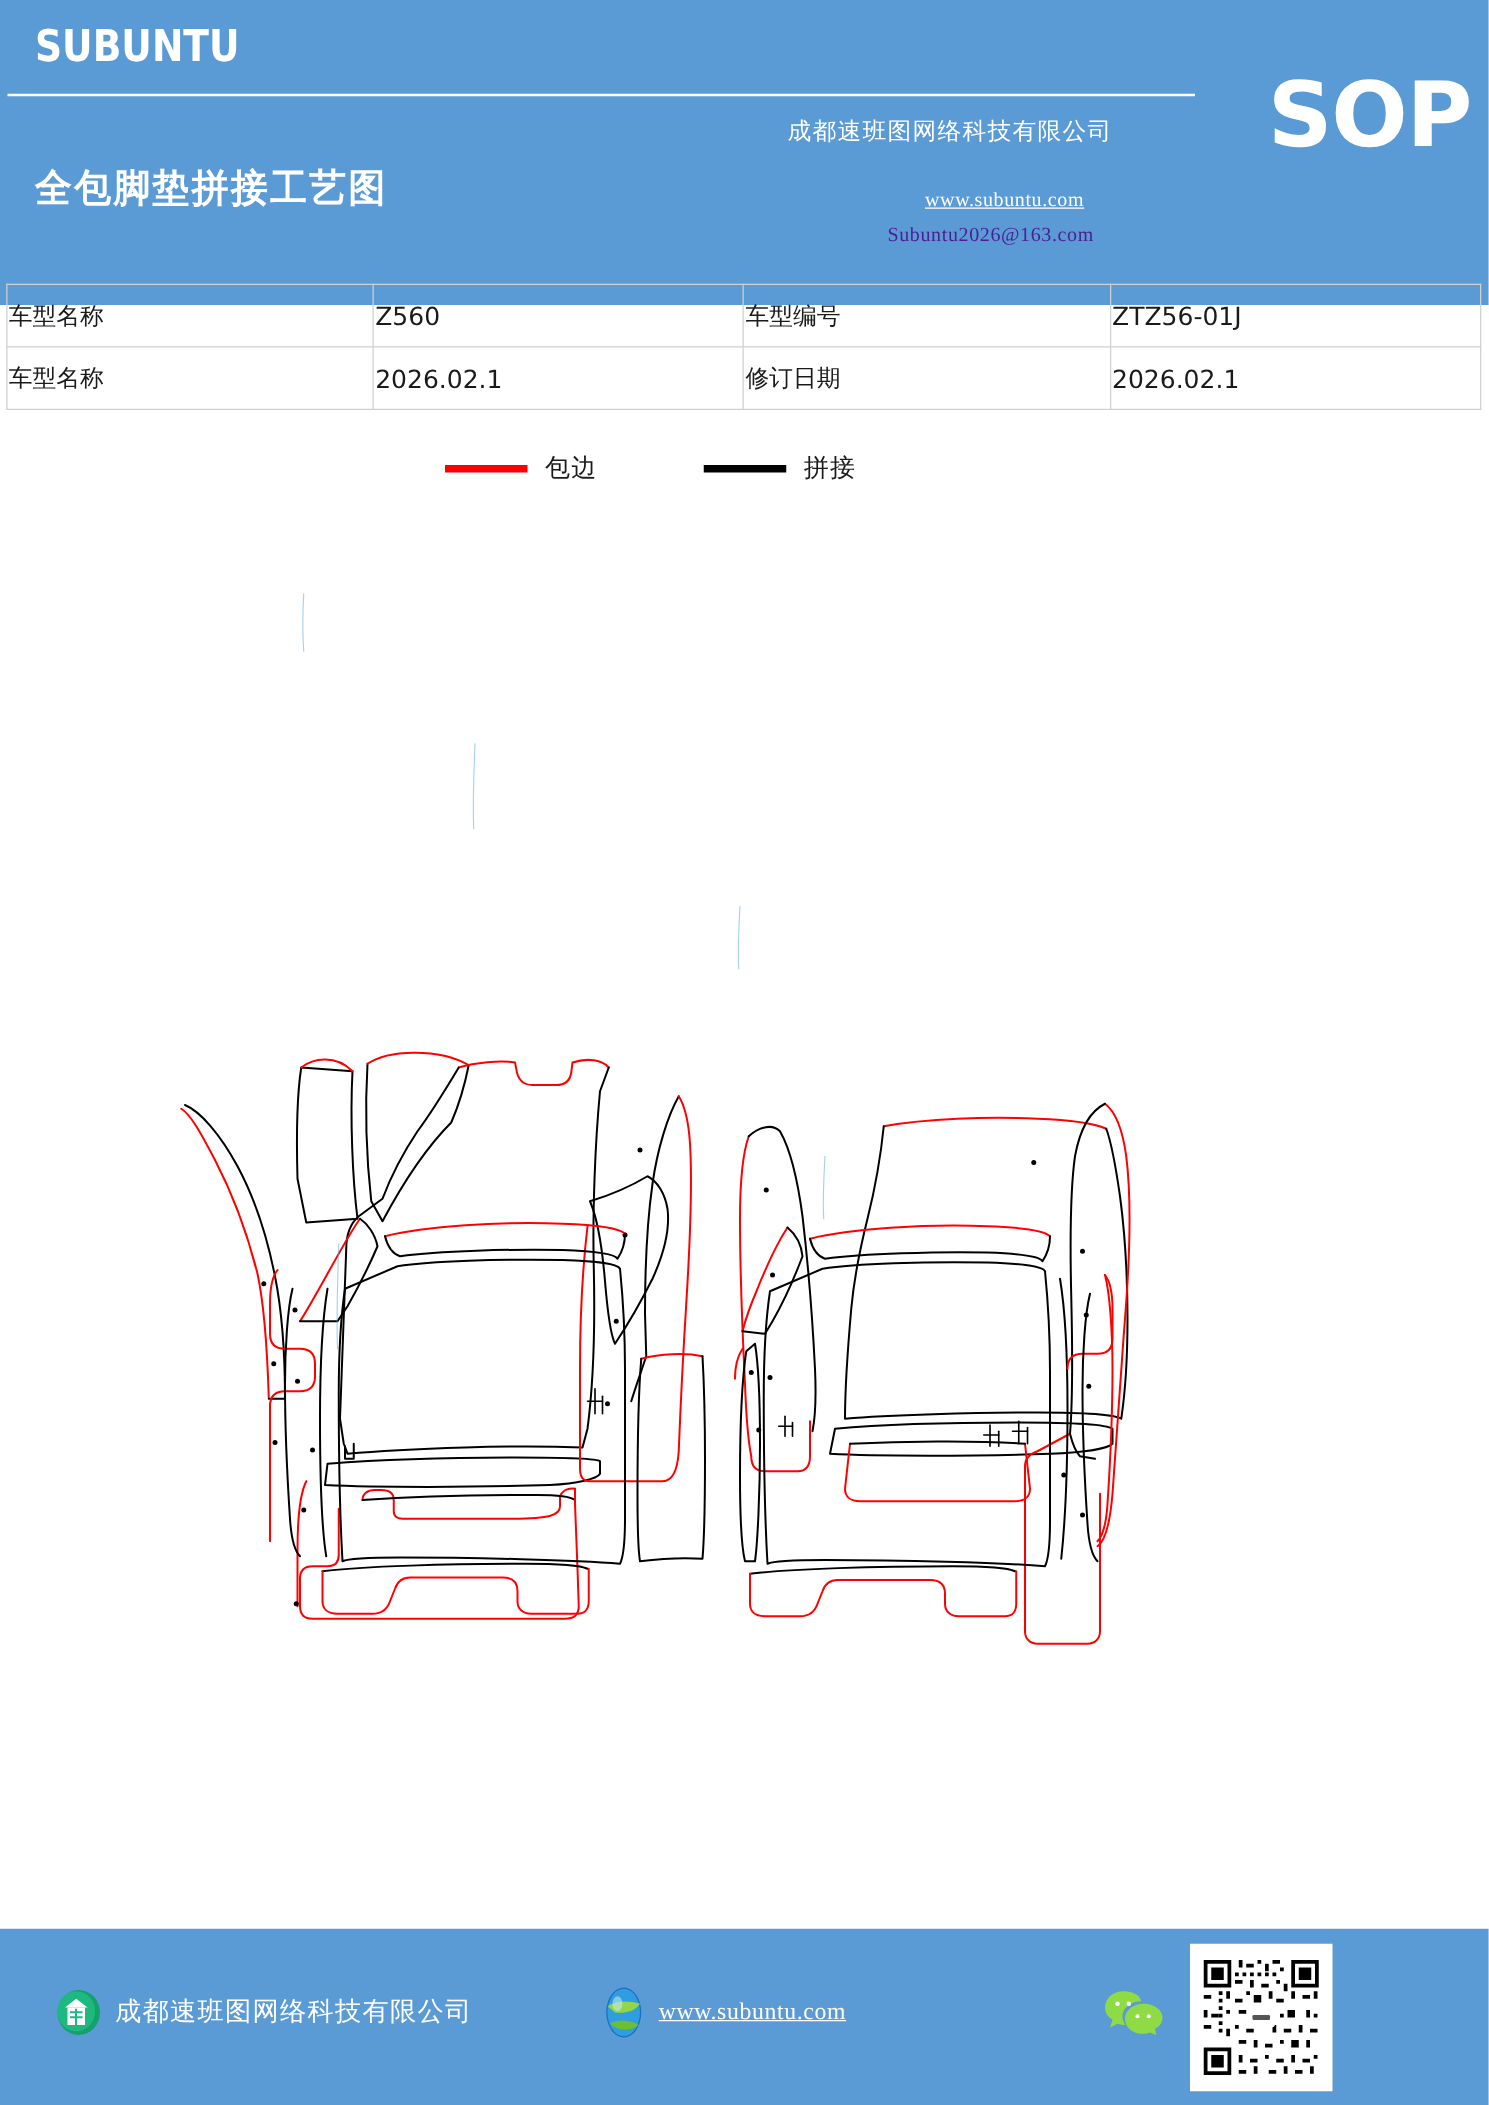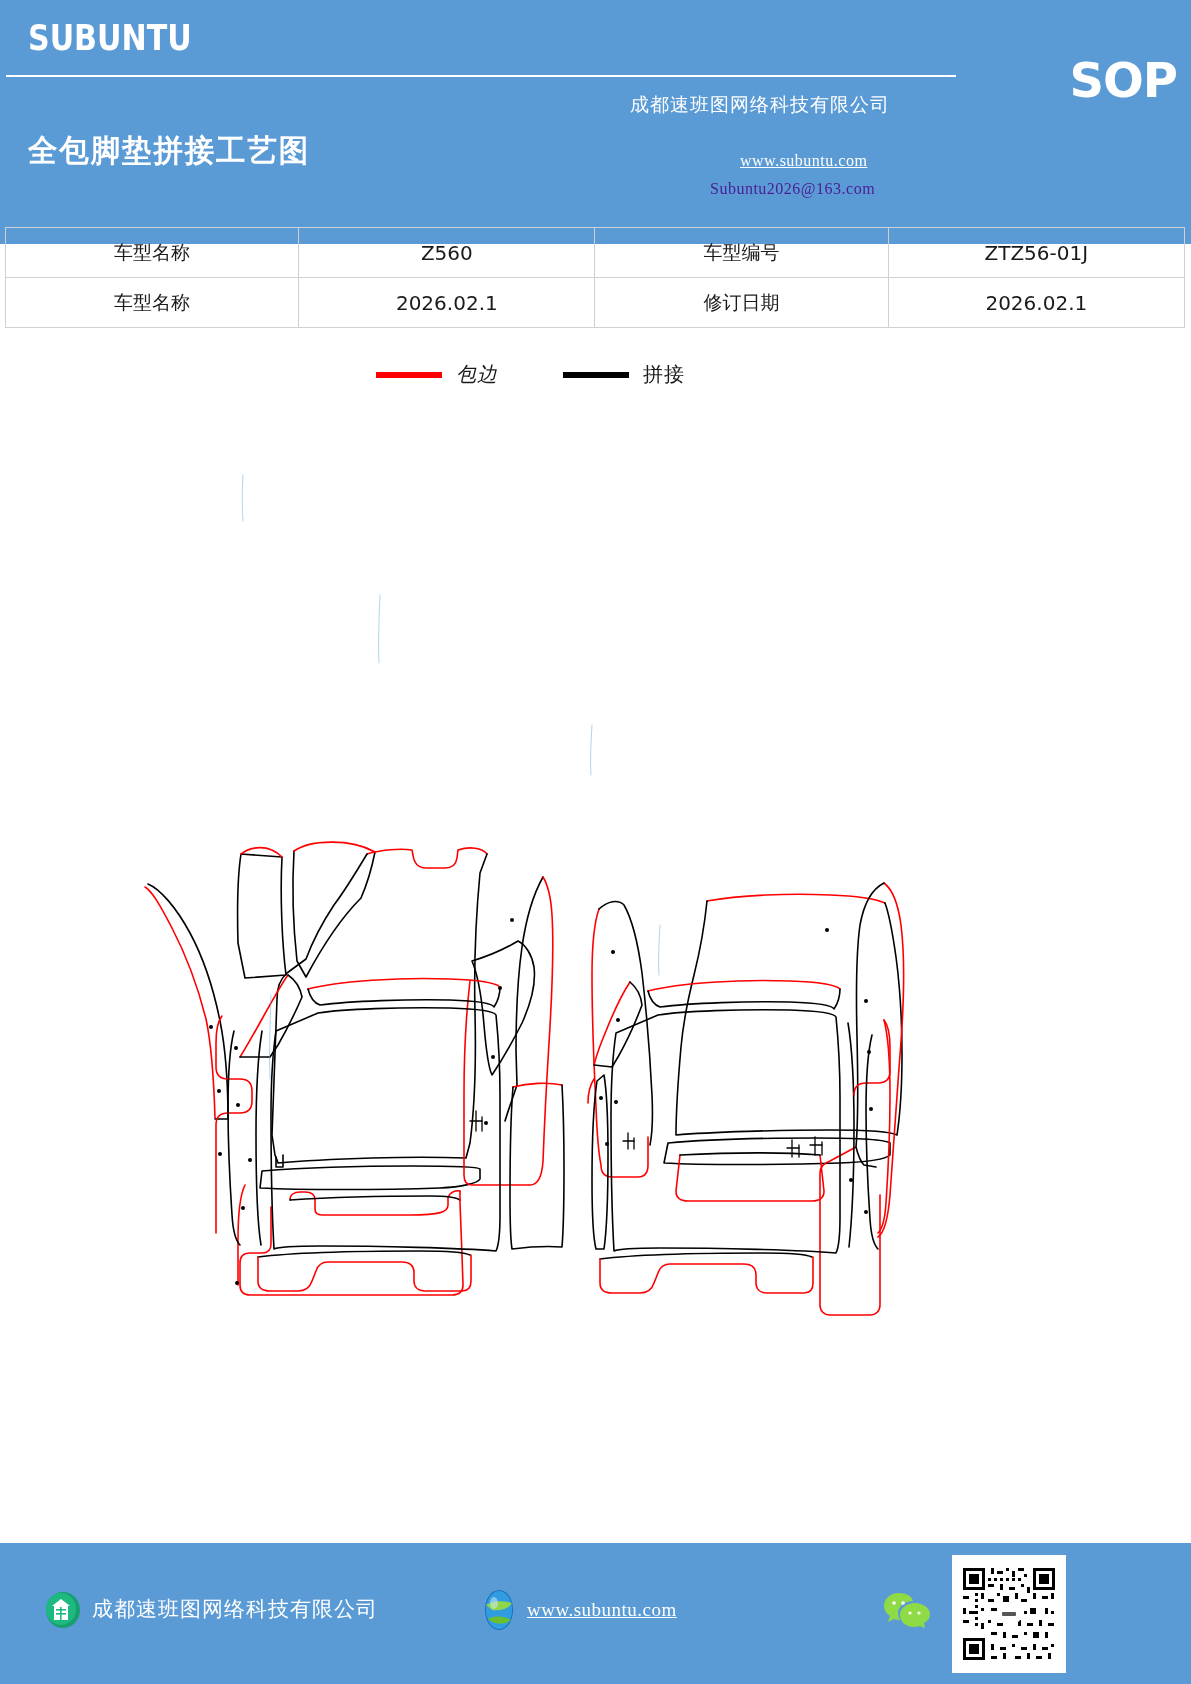--- a/index.html
+++ b/index.html
@@ -73,38 +73,38 @@
     left: 710px; top: 180px;
     font-size: 16px;
     color: #4c1d95;
     letter-spacing: 0.5px;
   }
   .sop-badge {
     position: absolute;
     right: 14px; top: 56px;
     font-family: "DejaVu Sans", sans-serif;
     font-weight: bold;
-    font-size: 48px;
+    font-size: 72px;
     color: #ffffff;
     line-height: 1;
     letter-spacing: -1px;
   }
 
   
   .info-table {
     position: absolute;
     left: 5px; top: 227px;
     width: 1180px;
     border-collapse: collapse;
     table-layout: fixed;
   }
   .info-table td {
     border: 1px solid #d0d0d0;
     height: 47px;
-    text-align: center;
+    text-align: left;
     vertical-align: middle;
     font-size: 19px;
     color: #1a1a1a;
     font-family: "Liberation Serif", "DejaVu Serif", serif;
   }
   .info-table td.lbl { width: 274px; }
   .info-table td.val { width: 277px; font-family: "DejaVu Sans", sans-serif; font-size: 20px;}
 
   
   .legend {
@@ -112,21 +112,21 @@
     left: 0; top: 357px;
     width: 1191px;
     height: 40px;
   }
   .legend-item {
     position: absolute;
     display: flex;
     align-items: center;
     gap: 14px;
   }
-  .legend-item.a { left: 376px; top: 4px; font-style: italic; }
+  .legend-item.a { left: 356px; top: 4px; }
   .legend-item.b { left: 563px; top: 4px; }
   .legend-swatch {
     width: 66px;
     height: 6px;
     display: block;
   }
   .legend-label {
     font-size: 20px;
     color: #1a1a1a;
     letter-spacing: 1px;

